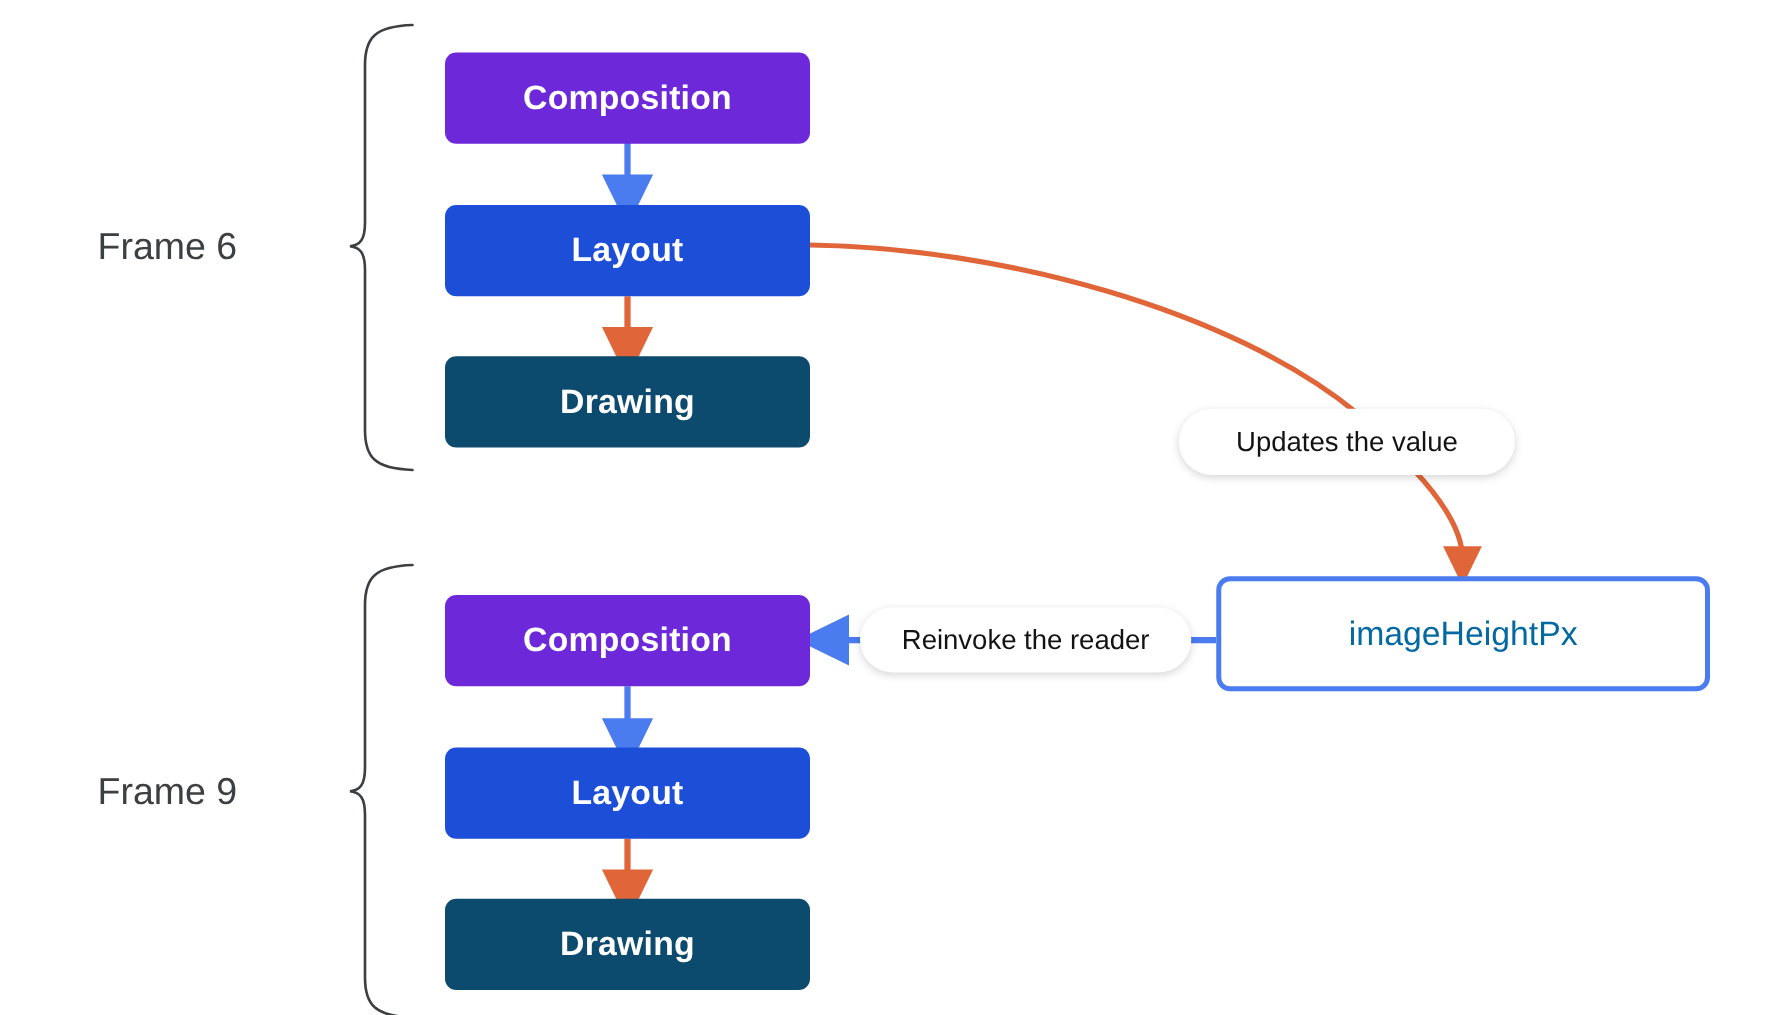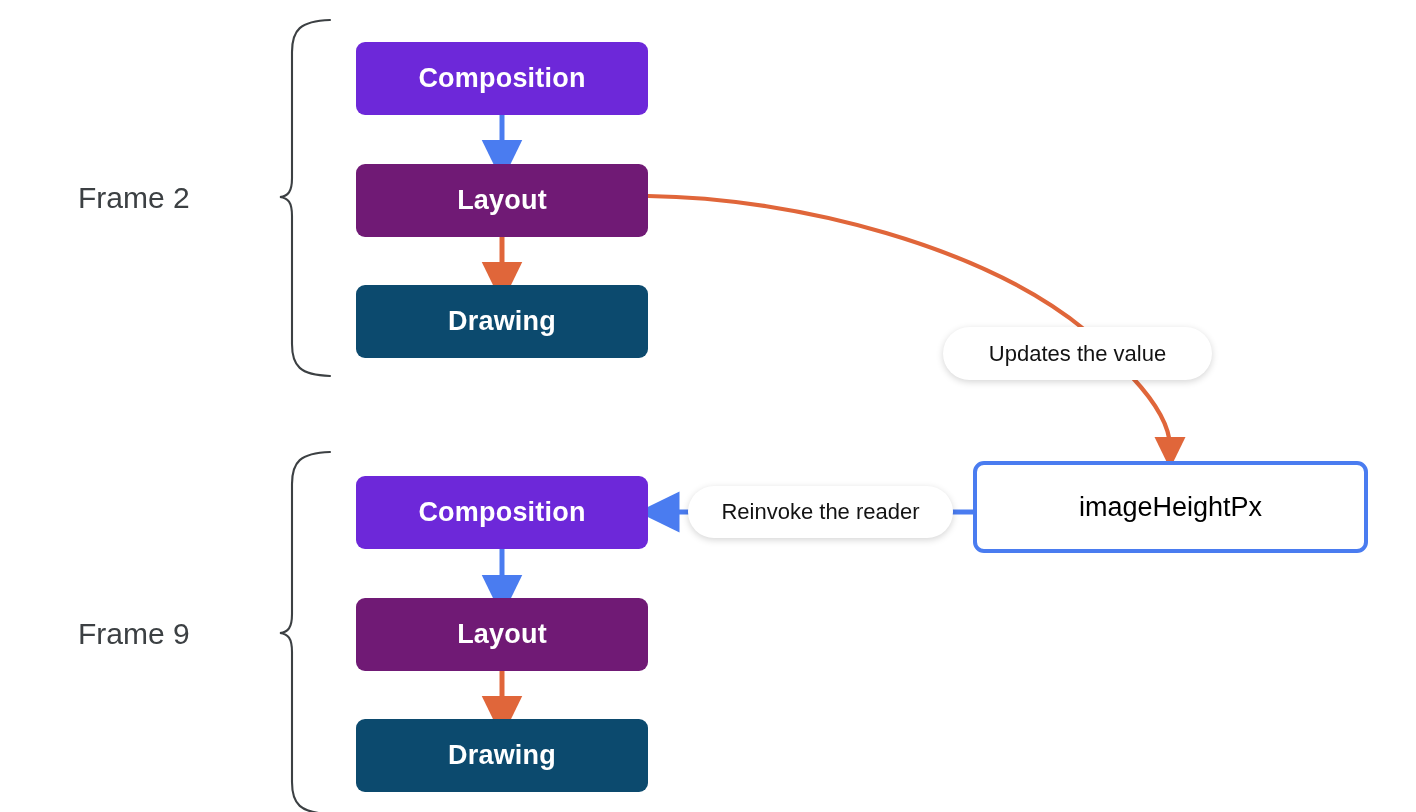--- a/index.html
+++ b/index.html
@@ -16,21 +16,21 @@
 
   .node{
     position:absolute;z-index:2;
     display:flex;align-items:center;justify-content:center;
     border-radius:9px;
     font-weight:bold;
     letter-spacing:.2px;
     box-sizing:border-box;
   }
   .node.blue{background:#6d28d9;color:#ffffff;}
-  .node.orange{background:#701a75;color:#ffffff;}
+  .node.orange{background:#1d4ed8;color:#ffffff;}
   .node.dark{background:#0c4a6e;color:#ffffff;}
 
   .frame-label{
     position:absolute;z-index:2;
     color:#3c4043;
     font-size:30px;
     white-space:nowrap;
   }
 
   .pill{
@@ -43,21 +43,21 @@
     box-shadow:0 2px 7px rgba(0,0,0,.17);
     box-sizing:border-box;
   }
 
   .var-box{
     position:absolute;z-index:4;
     display:flex;align-items:center;justify-content:center;
     background:#ffffff;
     border:4px solid #4a7cf0;
     border-radius:11px;
-    color:#000000;
+    color:#0369a1;
     font-size:27px;
     box-sizing:border-box;
   }
 </style>
 </head>
 <body>
 
 <div id="stage">
 
   <svg class="layer under" viewBox="0 0 1416 812">
@@ -85,21 +85,21 @@
 
     <line x1="502" y1="671" x2="502" y2="711" stroke="#e0663a" stroke-width="5" marker-end="url(#ah-orange)"></line>
 
     <path d="M648,196 C800,198 985,248 1085,330" fill="none" stroke="#e0663a" stroke-width="4.2" stroke-linecap="round"></path>
 
     <path d="M1132,377 C1158,405 1170,428 1170,447" fill="none" stroke="#e0663a" stroke-width="4.2" stroke-linecap="round" marker-end="url(#ah-orange-c)"></path>
 
     <line x1="973" y1="512" x2="664" y2="512" stroke="#4a7cf0" stroke-width="5" marker-end="url(#ah-blue)"></line>
   </svg>
 
-  <div class="frame-label" style="left:78px;top:181px;">Frame 2</div>
+  <div class="frame-label" style="left:78px;top:181px;">Frame 6</div>
 
   <div class="node blue" style="left:356px;top:42px;width:292px;height:73px;font-size:27px;">
     <span>Composition</span>
   </div>
 
   <div class="node orange" style="left:356px;top:164px;width:292px;height:73px;font-size:27px;">
     <span>Layout</span>
   </div>
 
   <div class="node dark" style="left:356px;top:285px;width:292px;height:73px;font-size:27px;">

